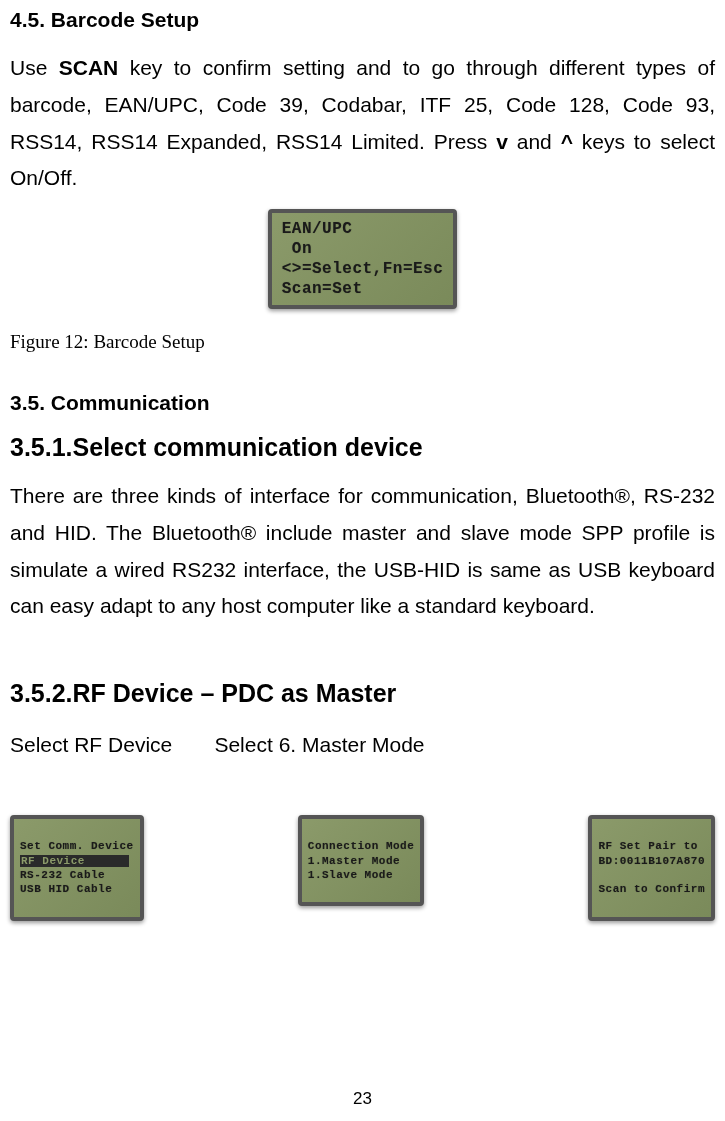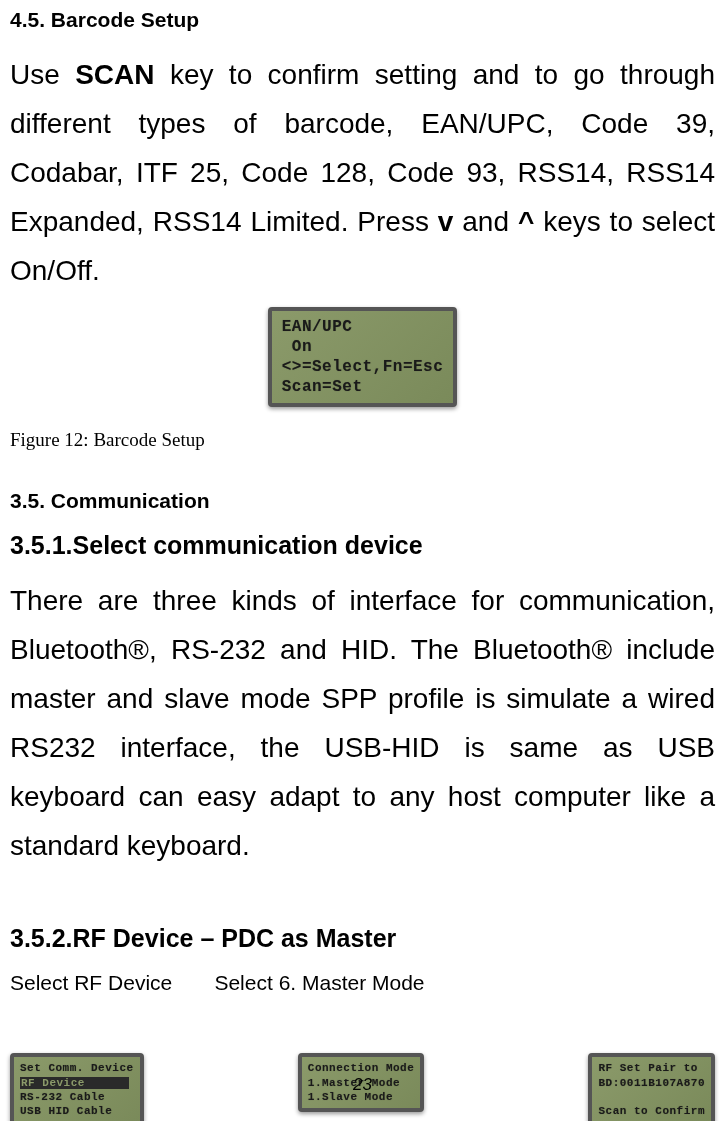--- a/index.html
+++ b/index.html
@@ -15,21 +15,21 @@
       color: #000;
       padding: 8px 10px 0 10px;
       position: relative;
     }
     .section-heading {
       font-size: 21px;
       font-weight: bold;
       margin-bottom: 18px;
     }
     .body-text {
-      font-size: 28px;
+      font-size: 21px;
       line-height: 1.75;
       text-align: justify;
       margin-bottom: 12px;
     }
     .body-text .bold {
       font-weight: bold;
     }
     .figure-wrap {
       text-align: center;
       margin-top: 8px;
@@ -49,40 +49,40 @@
       font-weight: bold;
       color: #1a1a1a;
       line-height: 1.25;
       text-align: left;
       white-space: pre;
       text-shadow: 0 0 1px rgba(0,0,0,0.3);
       letter-spacing: 0.5px;
     }
     .lcd-small .lcd-inner {
       font-size: 11px;
-      padding: 4px 6px;
+      padding: 20px 6px;
       line-height: 1.3;
     }
     .figure-caption {
       font-family: "Times New Roman", Times, serif;
       font-size: 19px;
       text-align: left;
       margin-top: 22px;
       margin-bottom: 38px;
     }
     .sub-heading {
       font-size: 25px;
       font-weight: bold;
       margin-top: 12px;
       margin-bottom: 16px;
     }
     .three-col {
       display: flex;
       width: 100%;
-      margin-top: 16px;
+      margin-top: 23px;
     }
     .col {
       flex: 1;
       padding-right: 18px;
     }
     .col:first-child {
       flex: 0 0 29%;
     }
     .col:nth-child(2) {
       flex: 0 0 33%;
@@ -105,25 +105,24 @@
       justify-content: space-between;
     }
     .three-images > div {
       flex: 0 0 auto;
     }
     .three-images .img-box:nth-child(1) { margin-left: 0; }
     .three-images .img-box:nth-child(2) { margin-left: 70px; }
     .three-images .img-box:nth-child(3) { margin-left: 80px; }
     .page-number {
       position: absolute;
-      bottom: 26px;
+      bottom: 12px;
       left: 50%;
       transform: translateX(-50%);
       font-size: 17px;
-      font-style: italic;
     }
     .lcd-small .lcd-inner .hl {
       background: #2a2a2a;
       color: #8b9a6a;
       padding: 0 1px;
     }
     .spacer-sm { height: 30px; }
   </style>
 </head>
 <body>

